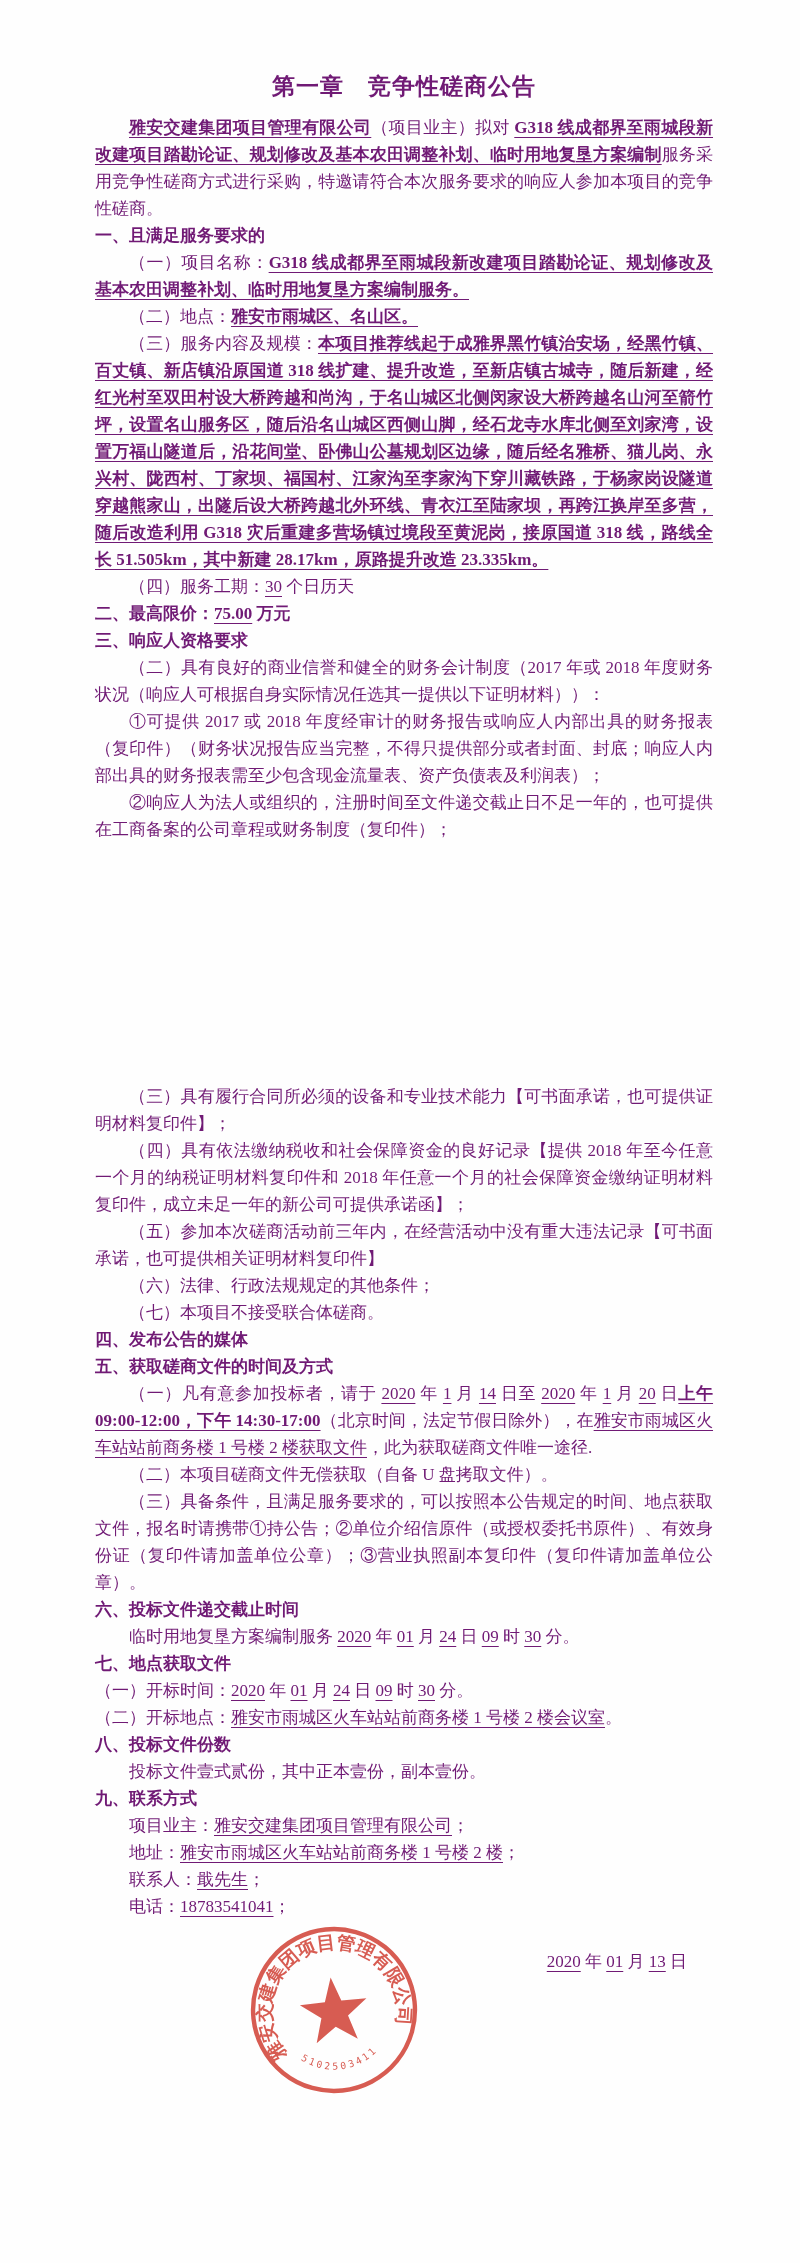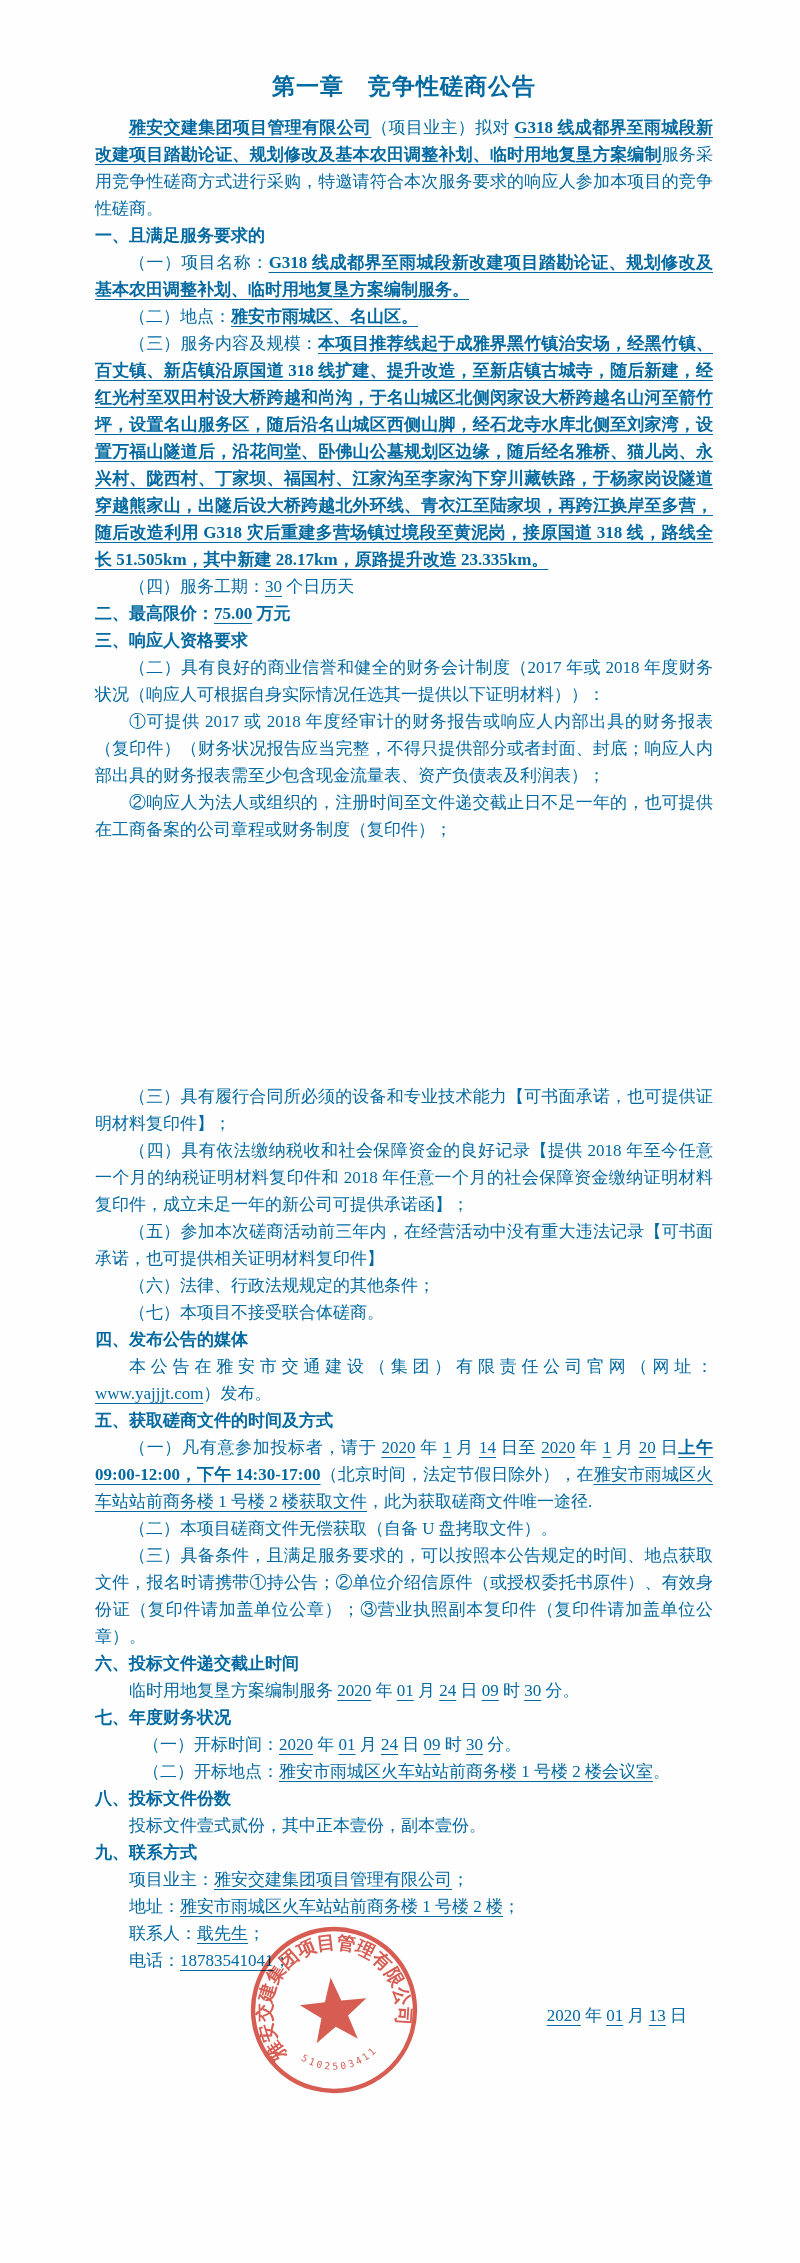--- a/index.html
+++ b/index.html
@@ -2,34 +2,34 @@
 <html><head>
 <meta charset="utf-8">
 <style>
   html,body{margin:0;padding:0;background:#ffffff;}
   .page{
     position:relative;
     width:800px;height:2263px;
     background:#fefefe;
     overflow:hidden;
     font-family:"Liberation Serif","DejaVu Serif",serif;
-    color:#0369a1;
+    color:#701a75;
   }
   .content{
     position:absolute;left:95px;top:70px;width:618px;
     font-size:17px;line-height:27px;text-align:justify;
   }
   .blk{margin:0;}
   .blk.title{
     text-align:center;font-weight:bold;font-size:23px;
     line-height:34px;margin-bottom:10px;letter-spacing:1px;text-indent:0;
   }
   .blk.h{font-weight:bold;text-indent:0;}
   .blk.p{text-indent:2em;}
-  .blk.p0{text-indent:0;margin-left:48px;}
+  .blk.p0{text-indent:0;}
   .blk.gap{height:240px;}
   .blk.date{text-align:right;padding-right:26px;margin-top:28px;}
   .b{font-weight:bold;}
   .u{text-decoration:underline;text-decoration-thickness:1.2px;text-underline-offset:4px;}
   .stamp{
     position:absolute;left:246px;top:1922px;width:176px;height:176px;
     transform:rotate(-6deg);
     opacity:0.82;
     mix-blend-mode:multiply;
     pointer-events:none;
@@ -52,28 +52,27 @@
       <div class="blk p"><span>（二）具有良好的商业信誉和健全的财务会计制度（2017 年或 2018 年度财务状况（响应人可根据自身实际情况任选其一提供以下证明材料））：</span></div>
       <div class="blk p"><span>①可提供 2017 或 2018 年度经审计的财务报告或响应人内部出具的财务报表（复印件）（财务状况报告应当完整，不得只提供部分或者封面、封底；响应人内部出具的财务报表需至少包含现金流量表、资产负债表及利润表）；</span></div>
       <div class="blk p"><span>②响应人为法人或组织的，注册时间至文件递交截止日不足一年的，也可提供在工商备案的公司章程或财务制度（复印件）；</span></div>
       <div class="blk gap"></div>
       <div class="blk p"><span>（三）具有履行合同所必须的设备和专业技术能力【可书面承诺，也可提供证明材料复印件】；</span></div>
       <div class="blk p"><span>（四）具有依法缴纳税收和社会保障资金的良好记录【提供 2018 年至今任意一个月的纳税证明材料复印件和 2018 年任意一个月的社会保障资金缴纳证明材料复印件，成立未足一年的新公司可提供承诺函】；</span></div>
       <div class="blk p"><span>（五）参加本次磋商活动前三年内，在经营活动中没有重大违法记录【可书面承诺，也可提供相关证明材料复印件】</span></div>
       <div class="blk p"><span>（六）法律、行政法规规定的其他条件；</span></div>
       <div class="blk p"><span>（七）本项目不接受联合体磋商。</span></div>
       <div class="blk h"><span>四、发布公告的媒体</span></div>
-      <div class="blk p"><span>本公告在雅安市交通建设（集团）有限责任公司官网（网址：</span><span class="u">www.yajjjt.com</span><span>）发布。</span></div>
       <div class="blk h"><span>五、获取磋商文件的时间及方式</span></div>
       <div class="blk p"><span>（一）凡有意参加投标者，请于 </span><span class="u">2020</span><span> 年 </span><span class="u">1</span><span> 月 </span><span class="u">14</span><span> 日至 </span><span class="u">2020</span><span> 年 </span><span class="u">1</span><span> 月 </span><span class="u">20</span><span> 日</span><span class="b u">上午 09:00-12:00，下午 14:30-17:00</span><span>（北京时间，法定节假日除外），在</span><span class="u">雅安市雨城区火车站站前商务楼 1 号楼 2 楼获取文件</span><span>，此为获取磋商文件唯一途径.</span></div>
       <div class="blk p"><span>（二）本项目磋商文件无偿获取（自备 U 盘拷取文件）。</span></div>
       <div class="blk p"><span>（三）具备条件，且满足服务要求的，可以按照本公告规定的时间、地点获取文件，报名时请携带①持公告；②单位介绍信原件（或授权委托书原件）、有效身份证（复印件请加盖单位公章）；③营业执照副本复印件（复印件请加盖单位公章）。</span></div>
       <div class="blk h"><span>六、投标文件递交截止时间</span></div>
       <div class="blk p"><span>临时用地复垦方案编制服务 </span><span class="u">2020</span><span> 年 </span><span class="u">01</span><span> 月 </span><span class="u">24</span><span> 日 </span><span class="u">09</span><span> 时 </span><span class="u">30</span><span> 分。</span></div>
-      <div class="blk h"><span>七、年度财务状况</span></div>
+      <div class="blk h"><span>七、地点获取文件</span></div>
       <div class="blk p0"><span>（一）开标时间：</span><span class="u">2020</span><span> 年 </span><span class="u">01</span><span> 月 </span><span class="u">24</span><span> 日 </span><span class="u">09</span><span> 时 </span><span class="u">30</span><span> 分。</span></div>
       <div class="blk p0"><span>（二）开标地点：</span><span class="u">雅安市雨城区火车站站前商务楼 1 号楼 2 楼会议室</span><span>。</span></div>
       <div class="blk h"><span>八、投标文件份数</span></div>
       <div class="blk p"><span>投标文件壹式贰份，其中正本壹份，副本壹份。</span></div>
       <div class="blk h"><span>九、联系方式</span></div>
       <div class="blk p"><span>项目业主：</span><span class="u">雅安交建集团项目管理有限公司</span><span>；</span></div>
       <div class="blk p"><span>地址：</span><span class="u">雅安市雨城区火车站站前商务楼 1 号楼 2 楼</span><span>；</span></div>
       <div class="blk p"><span>联系人：</span><span class="u">戢先生</span><span>；</span></div>
       <div class="blk p"><span>电话：</span><span class="u">18783541041</span><span>；</span></div>
       <div class="blk date"><span class="u">2020</span><span> 年 </span><span class="u">01</span><span> 月 </span><span class="u">13</span><span> 日</span></div>

